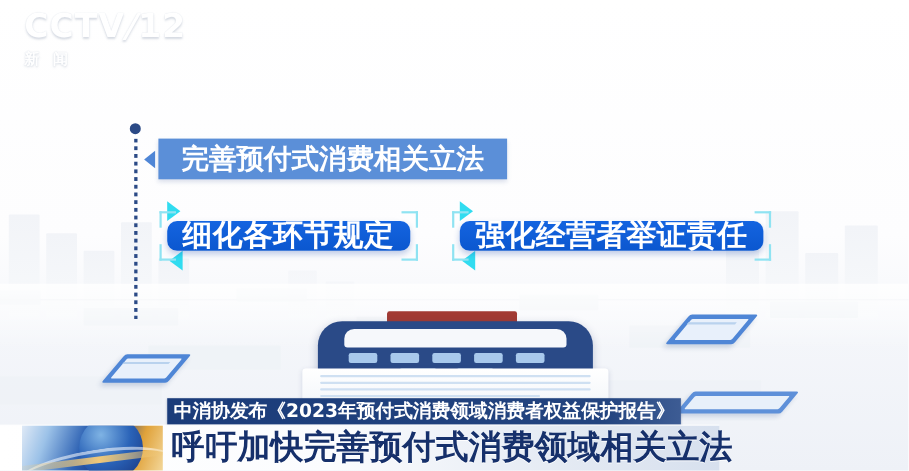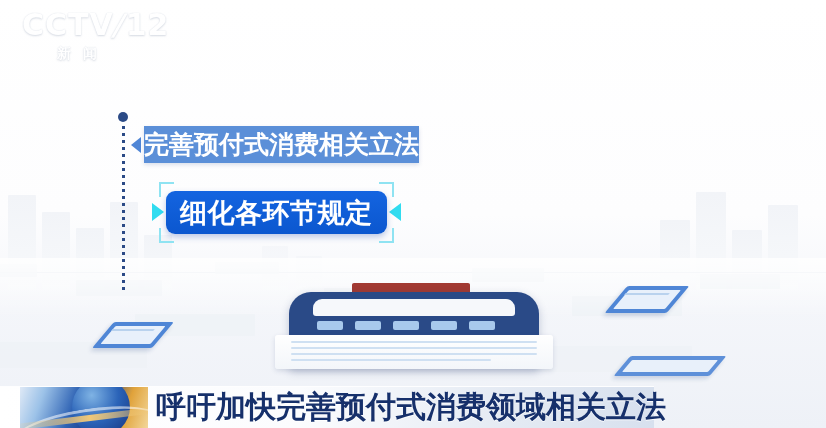--- a/index.html
+++ b/index.html
@@ -35,27 +35,27 @@
     display:flex;align-items:center;padding:0 17px;
     background:#2b4a86;border-radius:11px;
     box-shadow:0 2px 5px rgba(40,60,110,.22);}
   .title-pill span{color:#ffffff;font-size:25px;font-weight:bold;letter-spacing:.5px;
     white-space:nowrap;line-height:1;}
 
   
   .row2{position:absolute;left:131px;top:126px;display:flex;align-items:center;}
   .tri-left{width:0;height:0;border-top:8px solid transparent;border-bottom:8px solid transparent;
     border-right:10px solid #4f86d6;margin-right:3px;}
-  .banner2{height:37px;display:flex;align-items:center;padding:0 0;
+  .banner2{height:37px;display:flex;align-items:center;padding:0 21px;
     background:#5b8fd8;box-shadow:0 2px 4px rgba(60,90,150,.18);}
   .banner2 span{color:#ffffff;font-size:25px;font-weight:bold;white-space:nowrap;line-height:1;}
 
   
   .row3{position:absolute;top:183px;left:0;width:826px;height:58px;}
-  .chipwrap{position:absolute;top:0;height:58px;display:flex;align-items:center;}
+  .chipwrap{position:absolute;top:0;height:58px;display:flex;align-items:flex-start;flex-direction:column;}
   .chip{position:relative;height:43px;display:flex;align-items:center;padding:0 14px;
     background:linear-gradient(180deg,#1464e0 0%,#0b57cf 100%);
     border-radius:9px;box-shadow:0 3px 6px rgba(20,70,170,.28);}
   .chip span{color:#ffffff;font-size:27px;font-weight:bold;white-space:nowrap;line-height:1;
     letter-spacing:.5px;}
   .tri{width:0;height:0;border-top:9px solid transparent;border-bottom:9px solid transparent;}
   .tri.r{border-left:12px solid #31dcf0;margin-right:2px;}
   .tri.l{border-right:12px solid #31dcf0;margin-left:2px;}
   .brk{position:absolute;width:13px;height:13px;border:2px solid #8fe3f2;}
   .brk.tl{left:-7px;top:-9px;border-right:none;border-bottom:none;}
@@ -85,21 +85,21 @@
   .tab-iso .inner{position:absolute;left:5px;top:4px;right:5px;bottom:4px;
     background:#e8f0fb;transform:skewX(-40deg);border-radius:1px;}
   .tab-iso .txt{position:absolute;left:9px;top:7px;right:9px;height:2px;background:#b9d2ee;
     transform:skewX(-40deg);}
 
   
   .logo{position:absolute;left:22px;top:10px;width:150px;height:52px;opacity:.55;}
   .logo-main{font-size:30px;font-weight:bold;color:#ffffff;letter-spacing:1px;
     text-shadow:0 0 1px #b9c3d2,0 1px 2px rgba(120,135,160,.55);line-height:1;}
   .logo-sub{margin-top:5px;font-size:14px;font-weight:bold;color:#ffffff;letter-spacing:12px;
-    text-shadow:0 0 1px #b9c3d2,0 1px 2px rgba(120,135,160,.5);margin-left:35px;}
+    text-shadow:0 0 1px #b9c3d2,0 1px 2px rgba(120,135,160,.5);}
   .logo-slash{display:inline-block;transform:skewX(-14deg);}
 
   
   .lower{position:absolute;left:0;top:362px;width:826px;height:66px;}
   .chyron-top{position:absolute;left:152px;top:0;height:24px;
     background:linear-gradient(90deg,#1b3c7a 0%,#23447f 85%,#3d5c94 100%);
     display:flex;align-items:center;padding:0 6px;
     box-shadow:0 1px 2px rgba(20,40,90,.3);}
   .chyron-top span{color:#ffffff;font-size:17px;font-weight:bold;white-space:nowrap;line-height:1;}
   .chyron-bottom{position:absolute;left:0;top:25px;width:654px;height:41px;
@@ -182,20 +182,31 @@
       <div class="chip">
         <span>细化各环节规定</span>
         <i class="brk tl"></i>
         <i class="brk bl"></i>
         <i class="brk tr"></i>
         <i class="brk br"></i>
       </div>
       <div class="tri l"></div>
     </div>
 
+    <div class="chipwrap" style="left:418px;">
+      <div class="tri r"></div>
+      <div class="chip">
+        <span>强化经营者举证责任</span>
+        <i class="brk tl"></i>
+        <i class="brk bl"></i>
+        <i class="brk tr"></i>
+        <i class="brk br"></i>
+      </div>
+      <div class="tri l"></div>
+    </div>
 
   </div>
 
   <div class="doc">
     <div class="doc-tab"></div>
     <div class="doc-body">
       <div class="doc-screen"></div>
       <div class="doc-keys">
         <div class="key" style="left:2px;top:0;width:26px;"></div>
         <div class="key" style="left:40px;top:0;width:26px;"></div>
@@ -223,20 +234,23 @@
     <div class="plate"></div>
       <div class="inner"></div>
       <div class="txt"></div>
   </div>
   <div class="tab-iso" style="left:622px;top:356px;width:96px;height:20px;opacity:.9;">
     <div class="plate"></div>
       <div class="inner"></div>
   </div>
 
   <div class="lower">
+    <div class="chyron-top">
+      <span>中消协发布《2023年预付式消费领域消费者权益保护报告》</span>
+    </div>
     <div class="chyron-bottom">
       <div class="headline">呼吁加快完善预付式消费领域相关立法</div>
     </div>
     <div class="globe">
       <div class="globe-sphere"></div>
       <div class="globe-arc"></div>
       <div class="globe-streak"></div>
     </div>
   </div>
 

